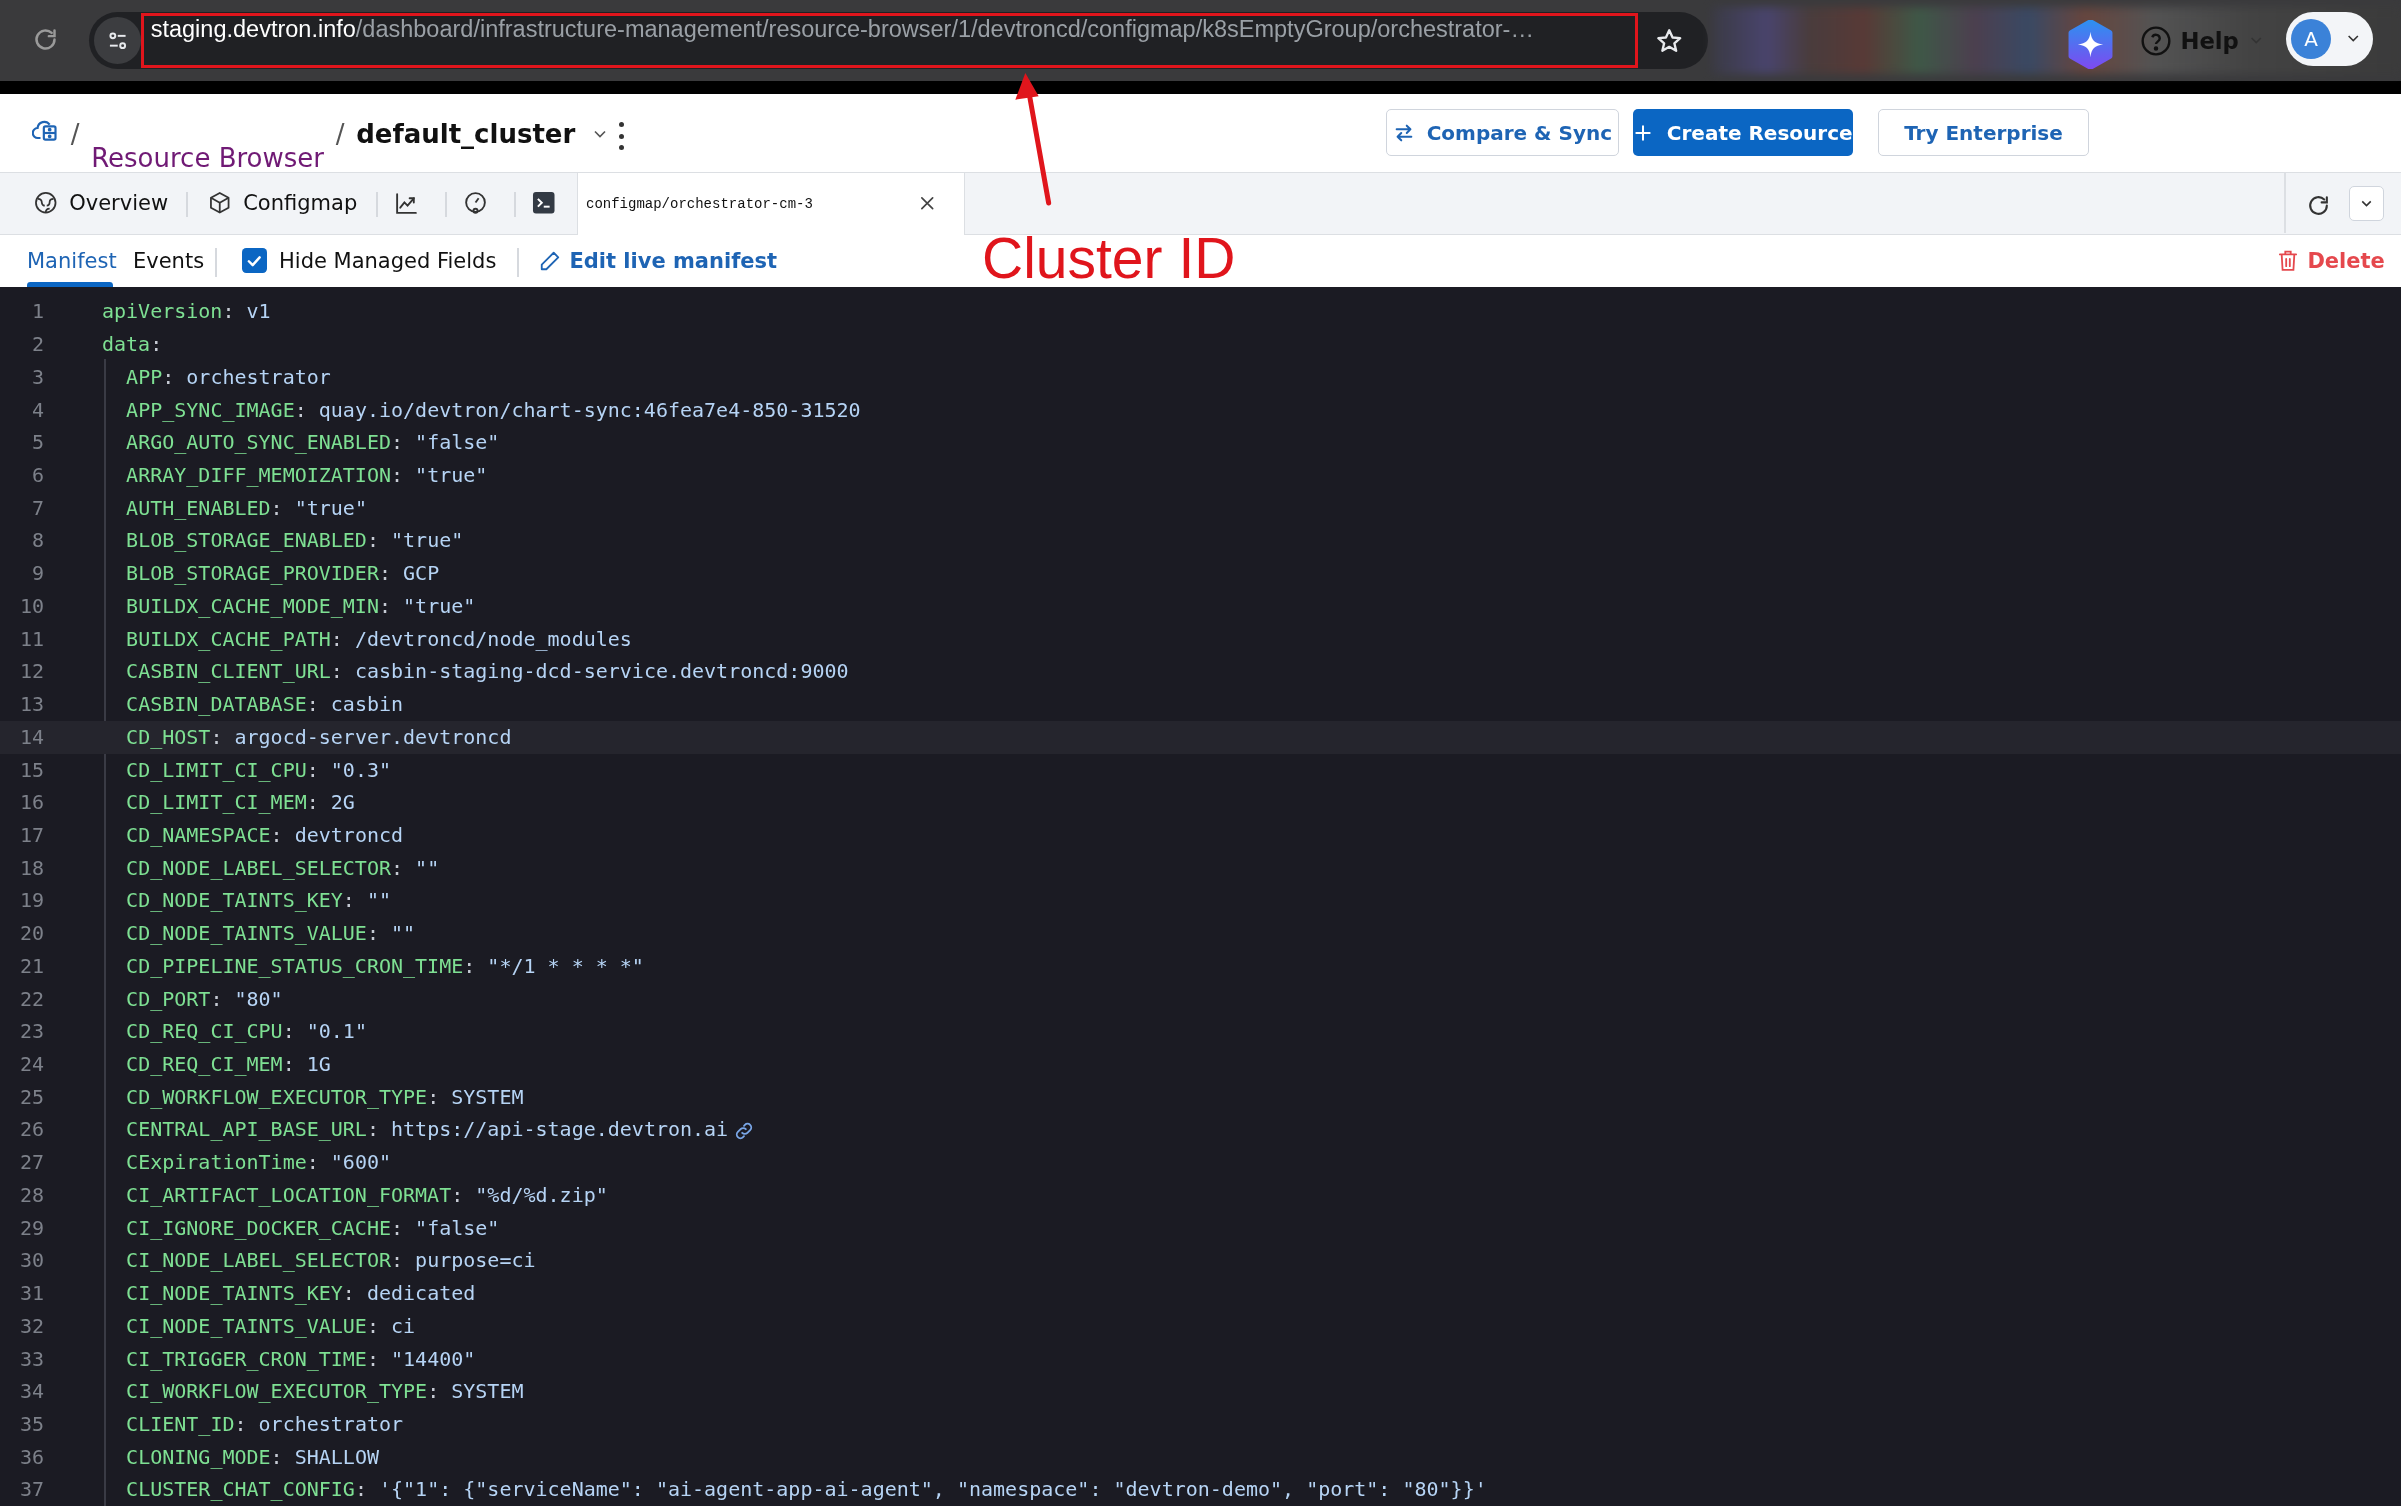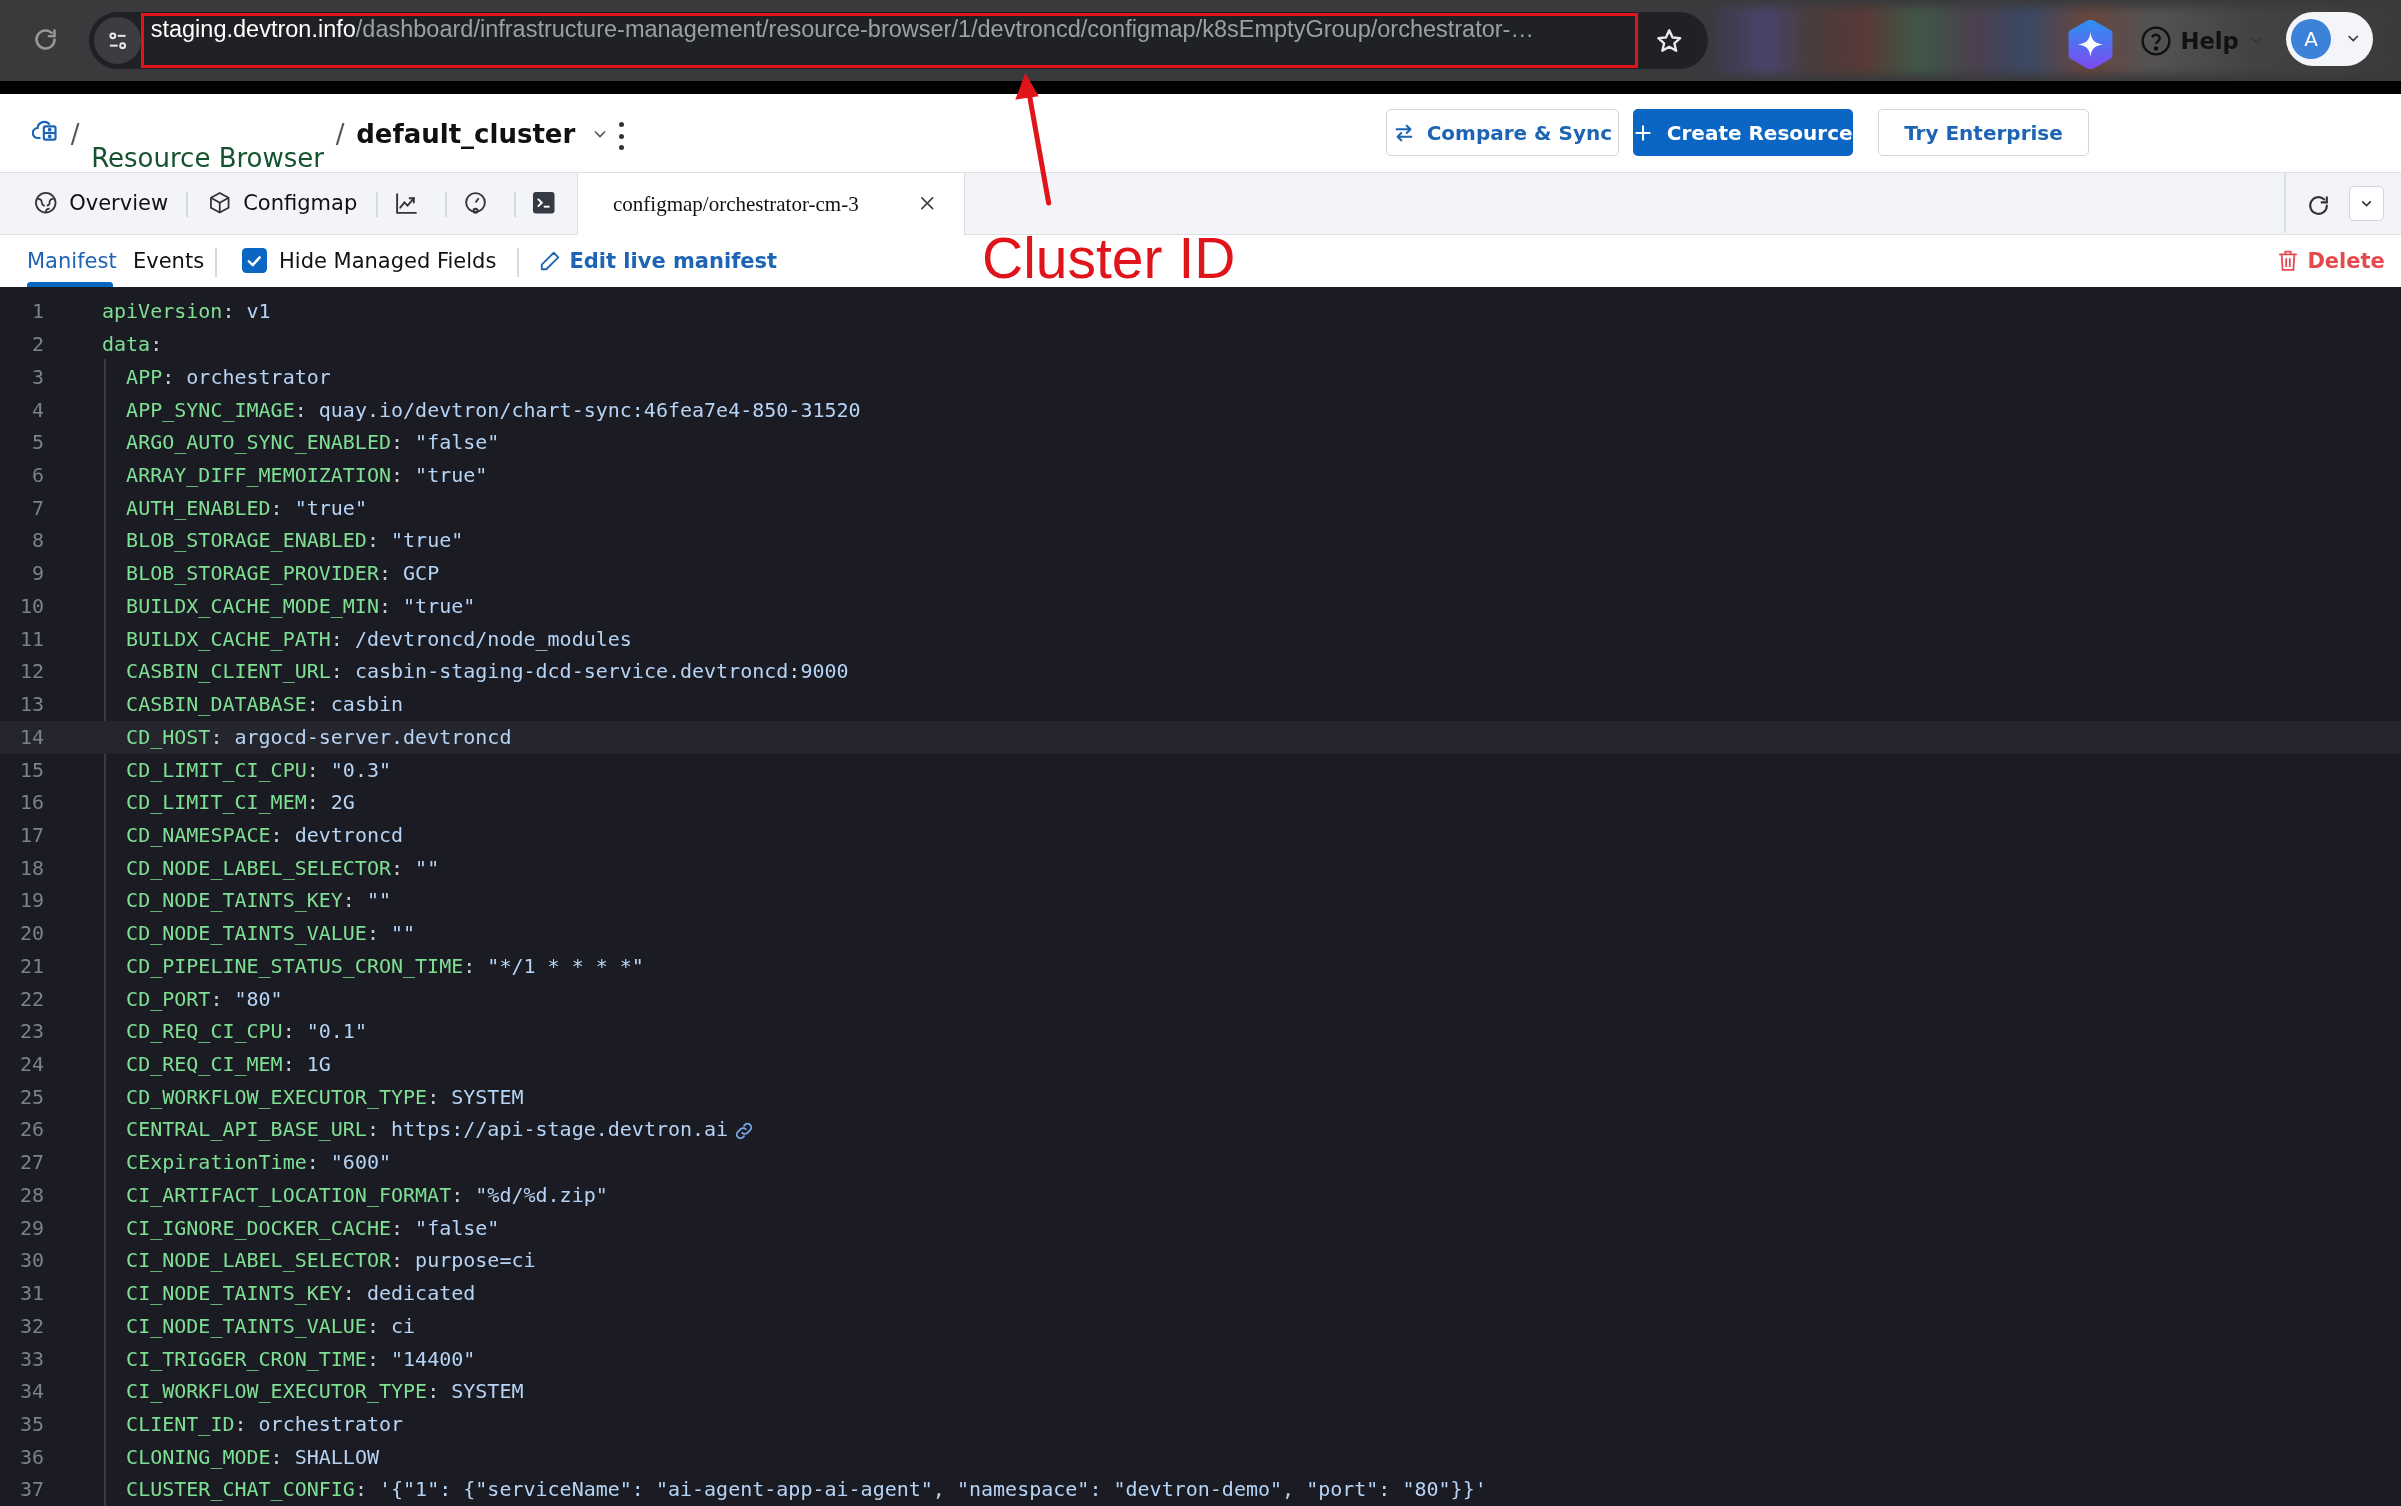--- a/index.html
+++ b/index.html
@@ -16,40 +16,40 @@
   .url-box .host { color: #ffffff; }
   .star-btn { position: absolute; left: 1650px; top: 22px; width: 39px; height: 39px; display: flex; align-items: center; justify-content: center; }
   .ext-area { position: absolute; left: 1712px; top: 6.7px; width: 690px; height: 67px;
     background: linear-gradient(90deg, #3b3b45 0%, #4a4570 8%, #4a3d3d 14%, #5a3a36 22%, #3f5a48 30%, #4d4050 38%, #3a4a66 46%, #6a463e 54%, #555 64%, #444 78%, #3b3b3b 100%);
     filter: blur(5px); opacity: .95; }
 
   
   .app-header { position: absolute; left: 0; top: 94px; width: 2401px; height: 79px; background: #fff; border-bottom: 1.7px solid #dcdfe3; }
   .breadcrumb { position: absolute; left: 32px; top: 18.5px; height: 42px; display: flex; align-items: center; font-family: "DejaVu Sans", sans-serif; font-size: 26px; }
   .breadcrumb .sep { color: #555; margin: 0 11.7px; }
-  .breadcrumb .link { color: #14532d; margin-top: 48px; }
+  .breadcrumb .link { color: #701a75; margin-top: 48px; }
   .breadcrumb .current { color: #111; font-weight: 600; }
   .bc-chev { margin-left: 15px; display: flex; align-items: center; }
   .kebab { position: absolute; left: 611px; top: 25px; width: 20px; height: 34px; display: flex; flex-direction: column; align-items: center; justify-content: space-between; padding: 3.4px 0; }
   .kebab span { width: 5px; height: 5px; border-radius: 2.5px; background: #333; display: block; }
 
   .hdr-btn { position: absolute; top: 15px; height: 47px; border-radius: 5px; display: flex; align-items: center; justify-content: center; font-family: "DejaVu Sans", sans-serif; font-size: 20px; font-weight: 600; }
   .btn-compare { left: 1386px; width: 233px; background: #fff; border: 1.7px solid #d0d5dd; color: #1e64b4; gap: 11.7px; }
   .btn-create { left: 1633px; width: 220px; background: #0b66c3; color: #fff; gap: 13.4px; }
   .btn-enterprise { left: 1878px; width: 211px; background: #fff; border: 1.7px solid #d0d5dd; color: #1e64b4; }
   .ai-btn { position: absolute; left: 2066px; top: 20px; width: 49px; height: 49px; }
   .help { position: absolute; left: 2140px; top: 17px; height: 47px; display: flex; align-items: center; gap: 8.4px; font-family: "DejaVu Sans", sans-serif; font-size: 22.7px; color: #111; font-weight: 600; }
   .user-menu { position: absolute; left: 2286px; top: 11.7px; width: 87px; height: 54px; border-radius: 27px; background: #f3f5f8; display: flex; align-items: center; padding-left: 5px; gap: 13.4px; }
   .avatar { width: 40px; height: 40px; border-radius: 20px; background: #3b82d8; color: #fff; display: flex; align-items: center; justify-content: center; font-family: "DejaVu Sans", sans-serif; font-size: 20px; }
 
   
   .tab-bar { position: absolute; left: 0; top: 173px; width: 2401px; height: 62px; background: #f2f4f7; border-bottom: 1.7px solid #dcdfe3; }
   .tab-fixed { position: absolute; top: 0; height: 60px; display: flex; align-items: center; gap: 11.7px; font-family: "DejaVu Sans", sans-serif; font-size: 21px; color: #111; }
   .tab-divider { position: absolute; top: 18.5px; width: 1.7px; height: 25px; background: #d6d9de; }
-  .tab-active { position: absolute; left: 577px; top: 0; width: 388px; height: 62px; background: #fff; border-left: 1.7px solid #dcdfe3; border-right: 1.7px solid #dcdfe3; display: flex; align-items: center; padding-left: 35px; font-family: Liberation Serif, serif; font-size: 21px; color: #111; }
+  .tab-active { position: absolute; left: 577px; top: 0; width: 388px; height: 62px; background: #fff; border-left: 1.7px solid #dcdfe3; border-right: 1.7px solid #dcdfe3; display: flex; align-items: center; padding-left: 8px; font-family: Liberation Mono, monospace; font-size: 14px; color: #111; }
   .tab-close { position: absolute; right: 25px; top: 18.5px; width: 23.5px; height: 23.5px; display: flex; align-items: center; justify-content: center; }
   .tab-right-divider { position: absolute; left: 2284px; top: 0; width: 1.7px; height: 60px; background: #dcdfe3; }
   .refresh-btn { position: absolute; left: 2301px; top: 15px; width: 34px; height: 34px; display: flex; align-items: center; justify-content: center; }
   .tab-dropdown { position: absolute; left: 2349px; top: 13.4px; width: 35px; height: 35px; border: 1.7px solid #d0d5dd; border-radius: 5px; background: #fff; display: flex; align-items: center; justify-content: center; }
 
   
   .sub-bar { position: absolute; left: 0; top: 235px; width: 2401px; height: 52px; background: #ffffff; }
   .sub-tab { position: absolute; top: 0; height: 52px; display: flex; align-items: center; font-family: "DejaVu Sans", sans-serif; font-size: 21px; }
   .sub-tab.active { color: #1e64b4; }
   .sub-tab.inactive { color: #111; }

